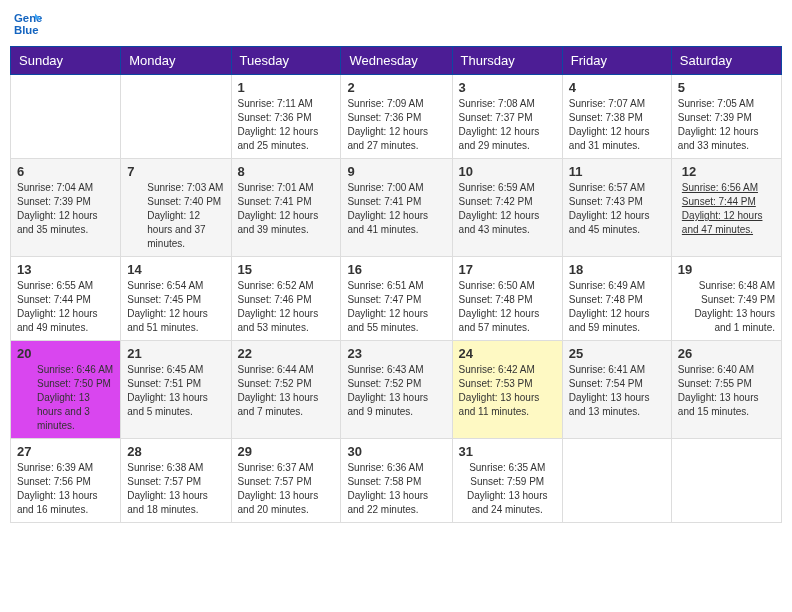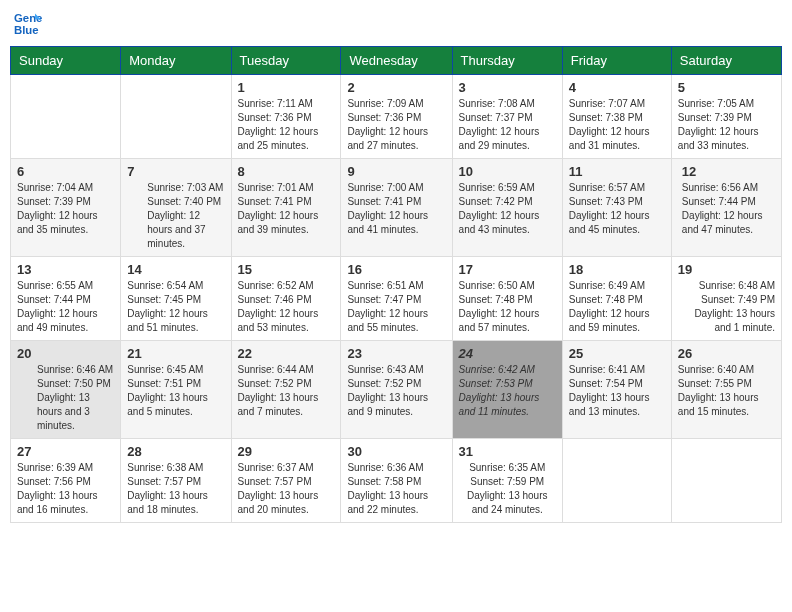--- a/index.html
+++ b/index.html
@@ -37,21 +37,21 @@
     .subtitle {
       font-size: 14px;
       color: #555;
     }
     .calendar {
       width: 100%;
       border-collapse: collapse;
       border: 1px solid #ccc;
     }
     .calendar th {
-      background-color: #15803d;
+      background-color: #4c1d95;
       color: #fff;
       text-align: left;
       padding: 6px 8px;
       font-size: 13px;
       font-weight: normal;
       border: 1px solid #0d47a1;
       margin-top: 28px;
     }
     .calendar td {
       vertical-align: top;
@@ -177,21 +177,21 @@
 Daylight: 12 hours and 43 minutes.</div>
         </td>
         <td style="background: rgb(245, 245, 245);">
           <span class="day-number">11</span>
           <div class="day-info" style="white-space: pre-line;">Sunrise: 6:57 AM
 Sunset: 7:43 PM
 Daylight: 12 hours and 45 minutes.</div>
         </td>
         <td style="background: rgb(245, 245, 245); padding-left: 10px;">
           <span class="day-number">12</span>
-          <div class="day-info" style="white-space: pre-line;">Sunrise: 6:56 AM
+          <div class="day-info" style="white-space: pre-line; text-decoration: underline;">Sunrise: 6:56 AM
 Sunset: 7:44 PM
 Daylight: 12 hours and 47 minutes.</div>
         </td>
       </tr>
       <tr>
         <td>
           <span class="day-number">13</span>
           <div class="day-info" style="white-space: pre-line;">Sunrise: 6:55 AM
 Sunset: 7:44 PM
 Daylight: 12 hours and 49 minutes.</div>
@@ -227,21 +227,21 @@
 Daylight: 12 hours and 59 minutes.</div>
         </td>
         <td>
           <span class="day-number">19</span>
           <div class="day-info" style="white-space: pre-line; text-align: right;">Sunrise: 6:48 AM
 Sunset: 7:49 PM
 Daylight: 13 hours and 1 minute.</div>
         </td>
       </tr>
       <tr>
-        <td style="background: #e5e5e5;">
+        <td style="background: #d946ef;">
           <span class="day-number">20</span>
           <div class="day-info" style="white-space: pre-line; margin-left: 20px;">Sunrise: 6:46 AM
 Sunset: 7:50 PM
 Daylight: 13 hours and 3 minutes.</div>
         </td>
         <td style="background: rgb(245, 245, 245); margin-top: 20px;">
           <span class="day-number">21</span>
           <div class="day-info" style="white-space: pre-line;">Sunrise: 6:45 AM
 Sunset: 7:51 PM
 Daylight: 13 hours and 5 minutes.</div>
@@ -251,21 +251,21 @@
           <div class="day-info" style="white-space: pre-line;">Sunrise: 6:44 AM
 Sunset: 7:52 PM
 Daylight: 13 hours and 7 minutes.</div>
         </td>
         <td style="background: rgb(245, 245, 245);">
           <span class="day-number">23</span>
           <div class="day-info" style="white-space: pre-line;">Sunrise: 6:43 AM
 Sunset: 7:52 PM
 Daylight: 13 hours and 9 minutes.</div>
         </td>
-        <td style="background: #a3a3a3; font-style: italic;">
+        <td style="background: #fef9c3;">
           <span class="day-number">24</span>
           <div class="day-info" style="white-space: pre-line;">Sunrise: 6:42 AM
 Sunset: 7:53 PM
 Daylight: 13 hours and 11 minutes.</div>
         </td>
         <td style="background: rgb(245, 245, 245);">
           <span class="day-number">25</span>
           <div class="day-info" style="white-space: pre-line;">Sunrise: 6:41 AM
 Sunset: 7:54 PM
 Daylight: 13 hours and 13 minutes.</div>

